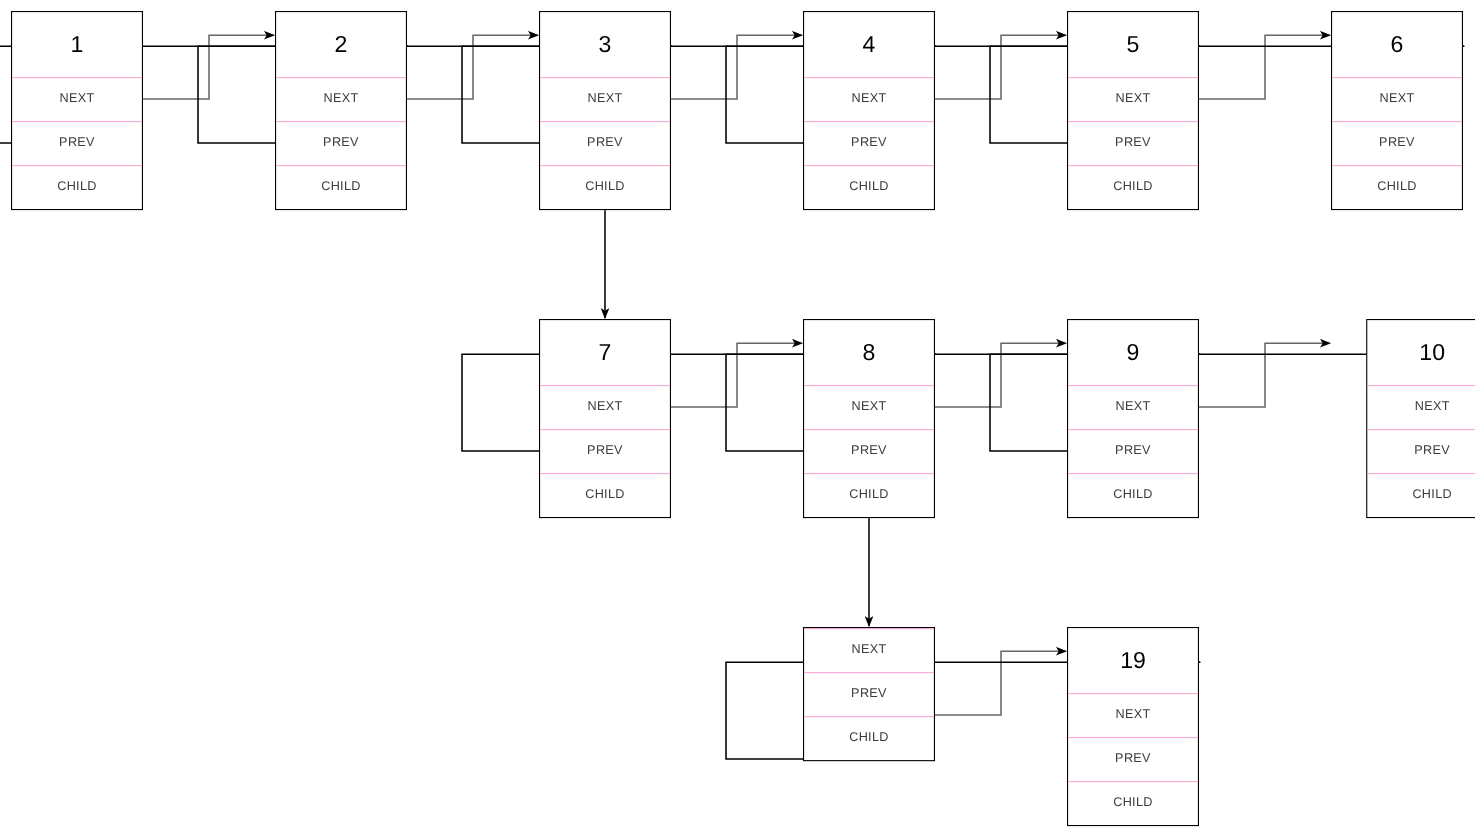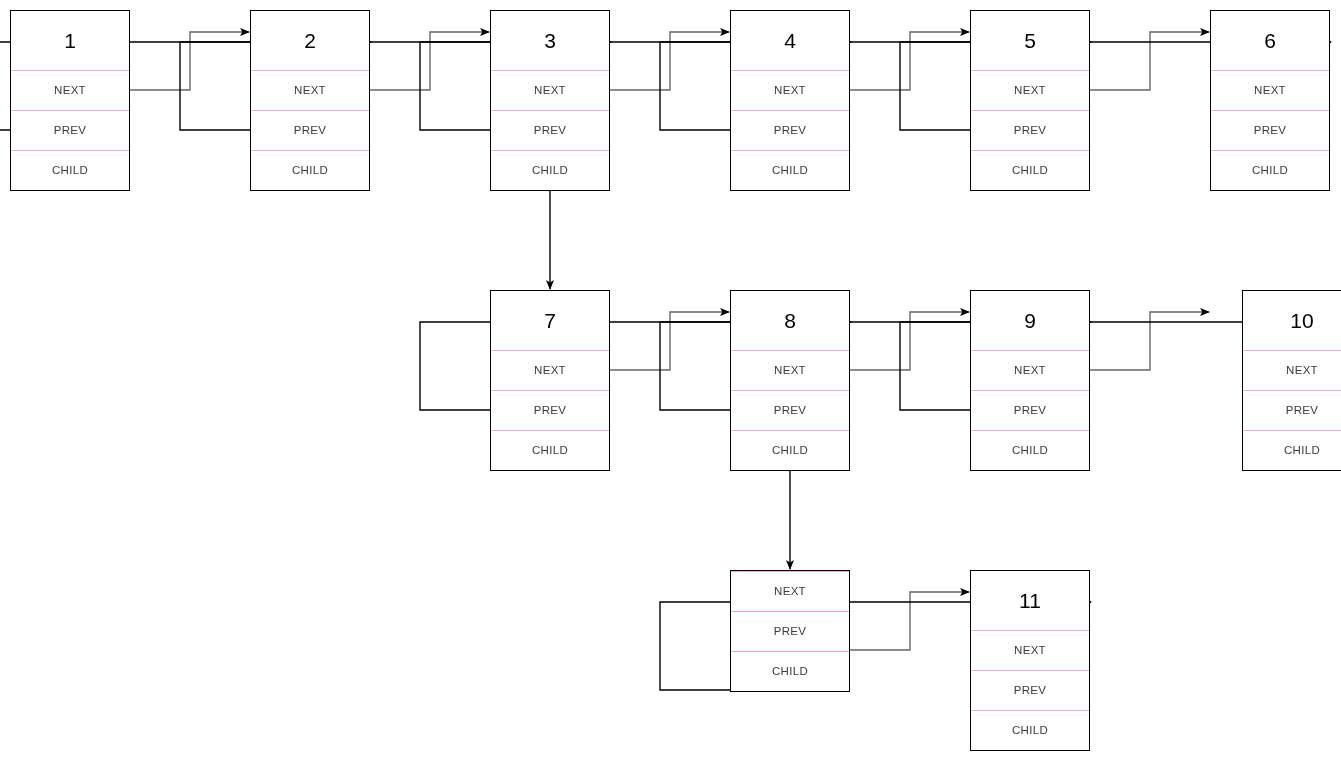--- a/index.html
+++ b/index.html
@@ -150,19 +150,19 @@
         <div class="node-field">NEXT</div>
         <div class="node-field">PREV</div>
         <div class="node-field">CHILD</div>
       </div>
       <div class="node" style="left: 730px; top: 570px;">
         <div class="node-field">NEXT</div>
         <div class="node-field">PREV</div>
         <div class="node-field">CHILD</div>
       </div>
       <div class="node" style="left: 970px; top: 570px;">
-        <div class="node-head">11</div>
+        <div class="node-head">19</div>
         <div class="node-field">NEXT</div>
         <div class="node-field">PREV</div>
         <div class="node-field">CHILD</div>
       </div>
     </div>
 </div>
 
 </body></html>

